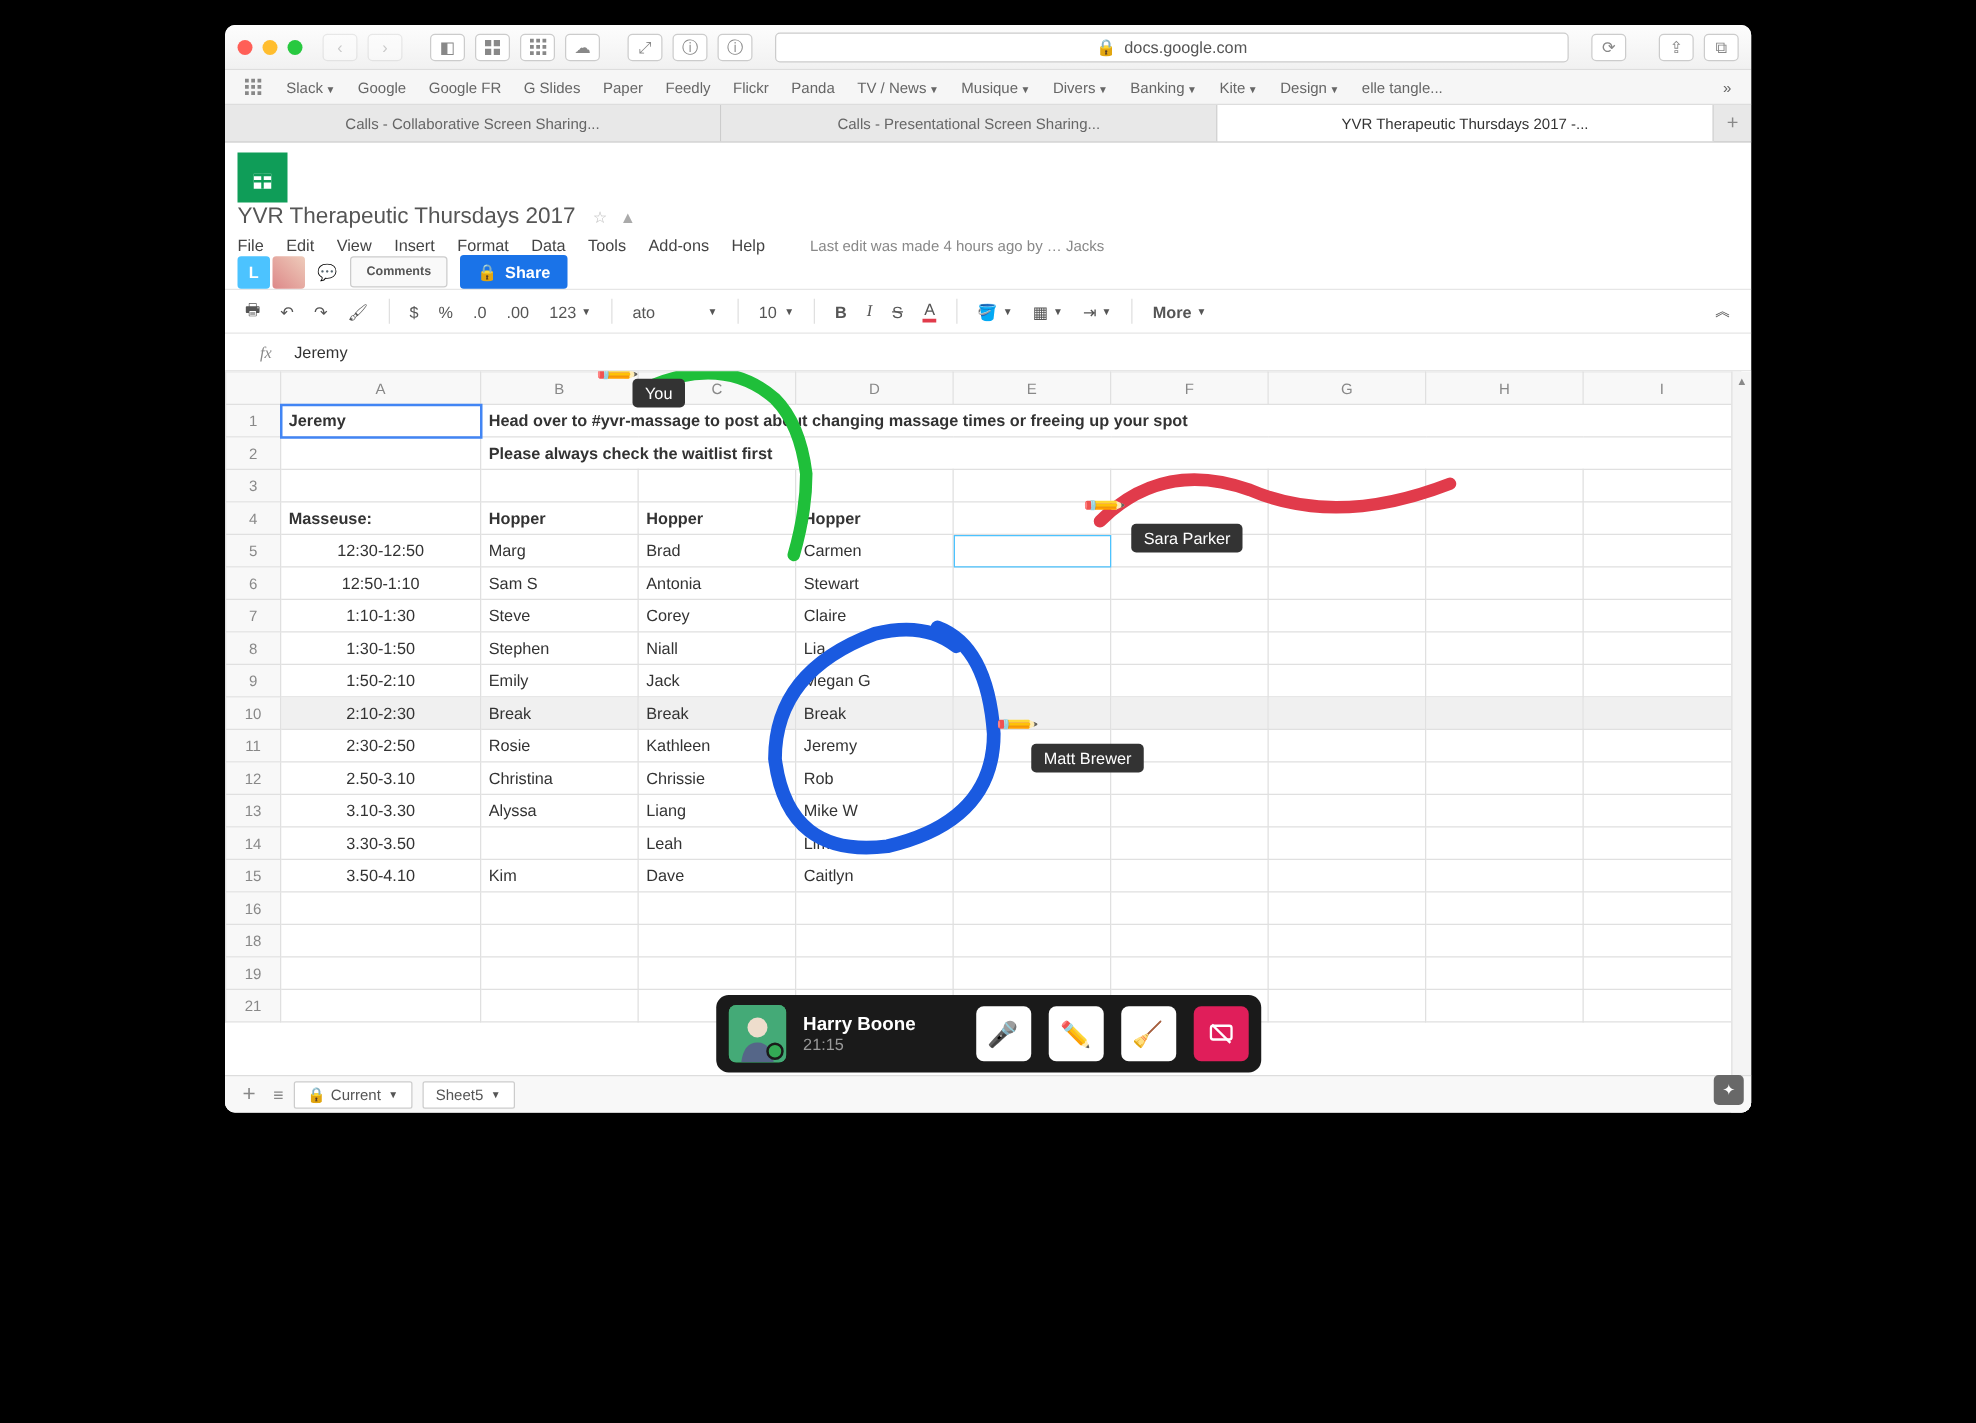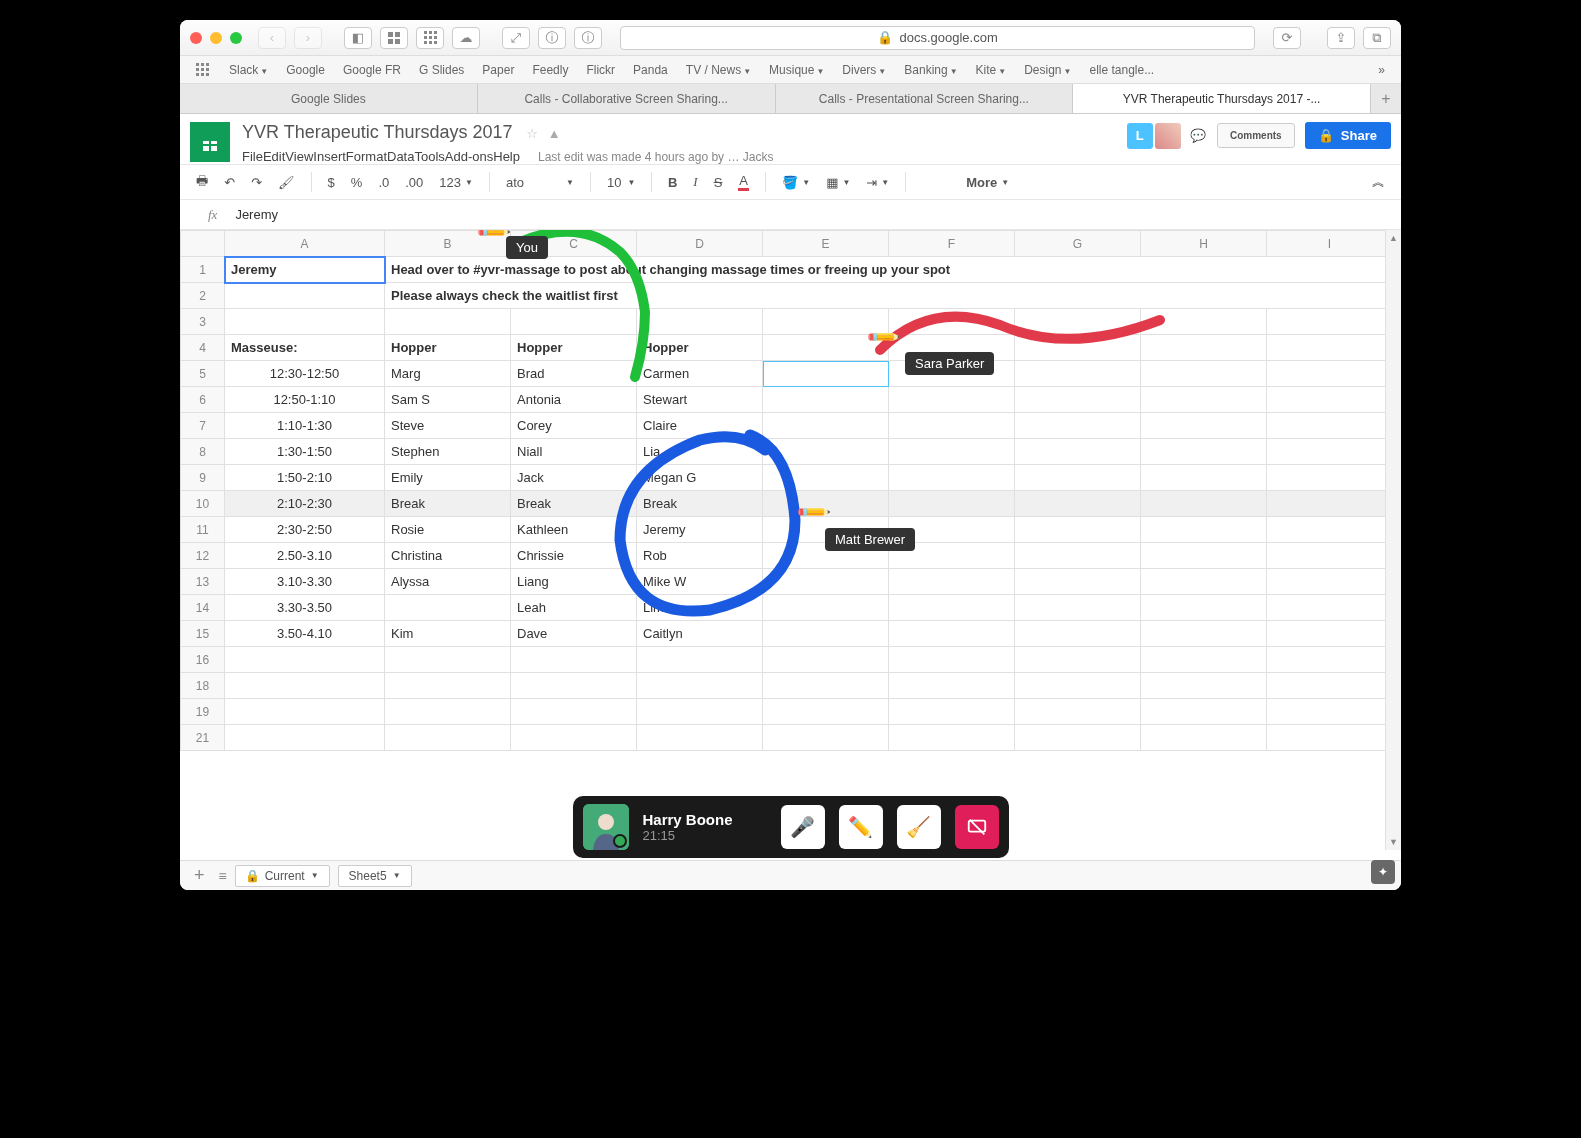--- a/index.html
+++ b/index.html
@@ -25,41 +25,41 @@
 .bm{padding:2px 8px;cursor:default;white-space:nowrap;}
 .chev{font-size:8px;margin-left:2px;}
 
 
 .tabs{height:30px;background:#e8e8e8;display:flex;border-bottom:1px solid #ccc;}
 .tab{flex:1;display:flex;align-items:center;justify-content:center;border-right:1px solid #ccc;font-size:12px;color:#666;background:#e8e8e8;}
 .tab.active{background:#fff;color:#333;}
 .tab-add{width:30px;display:flex;align-items:center;justify-content:center;color:#888;font-size:16px;}
 
 
-.sheet-hdr{display:flex;align-items:flex-start;padding:8px 10px 0 10px;}
+.sheet-hdr{display:flex;align-items:flex-start;padding:8px 10px 0 10px;flex-direction:column;}
 .sheet-logo{width:40px;height:40px;background:#0f9d58;display:flex;align-items:center;justify-content:center;margin-right:12px;}
 .sheet-logo svg{fill:#fff;}
 .sheet-title-wrap{flex:1;}
 .sheet-title{font-size:18px;color:#555;}
 .sheet-title-icons{display:inline-flex;gap:10px;margin-left:10px;color:#bbb;}
-.menubar{display:flex;font-size:13px;color:#444;margin-top:6px;align-items:center;}
+.menubar{display:flex;gap:18px;font-size:13px;color:#444;margin-top:6px;align-items:center;}
 .last-edit{color:#888;font-size:12px;margin-left:18px;}
 .hdr-right{display:flex;align-items:center;gap:10px;}
 .presence{display:flex;gap:2px;}
 .av{width:26px;height:26px;border-radius:3px;}
 .av.l{background:#4cc3ff;color:#fff;display:flex;align-items:center;justify-content:center;font-weight:bold;}
 .av.p{background:linear-gradient(45deg,#d88,#ecb);}
 .comments-btn{border:1px solid #ccc;border-radius:3px;padding:6px 12px;font-size:10px;font-weight:bold;color:#555;background:#f9f9f9;}
 .share-btn{background:#1a73e8;color:#fff;border-radius:3px;padding:6px 14px;font-size:13px;font-weight:bold;display:flex;align-items:center;gap:6px;}
 
 
 .toolbar{height:36px;border-top:1px solid #e6e6e6;border-bottom:1px solid #e6e6e6;display:flex;align-items:center;padding:0 10px;gap:4px;color:#555;font-size:13px;}
 .tool{padding:3px 6px;display:flex;align-items:center;gap:2px;}
 .sep{width:1px;height:20px;background:#e0e0e0;margin:0 6px;}
-.more{font-weight:bold;margin-left:44px;}
+.more{font-weight:bold;}
 
 .fx-bar{height:30px;border-bottom:1px solid #e6e6e6;display:flex;align-items:center;padding:0 10px;}
 .fx{font-style:italic;font-family:serif;color:#888;margin:0 18px;}
 .fx-val{font-size:13px;color:#333;}
 
 
 .grid-scroll{position:relative;height:620px;overflow:hidden;background:#fff;}
 table{border-collapse:collapse;table-layout:fixed;}
 th,td{border:1px solid #e0e0e0;height:26px;padding:0 6px;font-size:13px;text-align:left;white-space:nowrap;overflow:hidden;}
 th{background:#f8f8f8;color:#888;font-weight:normal;text-align:center;font-size:12px;}
@@ -175,21 +175,20 @@
           <div class="bm">Banking<span class="chev">▼</span></div>
           <div class="bm">Kite<span class="chev">▼</span></div>
           <div class="bm">Design<span class="chev">▼</span></div>
           <div class="bm">elle tangle...</div>
         </div>
     <div class="bm">»</div>
   </div>
 
   <div class="tabs">
     <div id="tab-list" style="display:flex;flex:1;">
-          <div class="tab">Google Slides</div>
           <div class="tab">Calls - Collaborative Screen Sharing...</div>
           <div class="tab">Calls - Presentational Screen Sharing...</div>
           <div class="tab active">YVR Therapeutic Thursdays 2017 -...</div>
         </div>
     <div class="tab-add">+</div>
   </div>
 
   <div class="sheet-hdr">
     <div class="sheet-logo">
       <svg width="20" height="26" viewBox="0 0 20 26">

